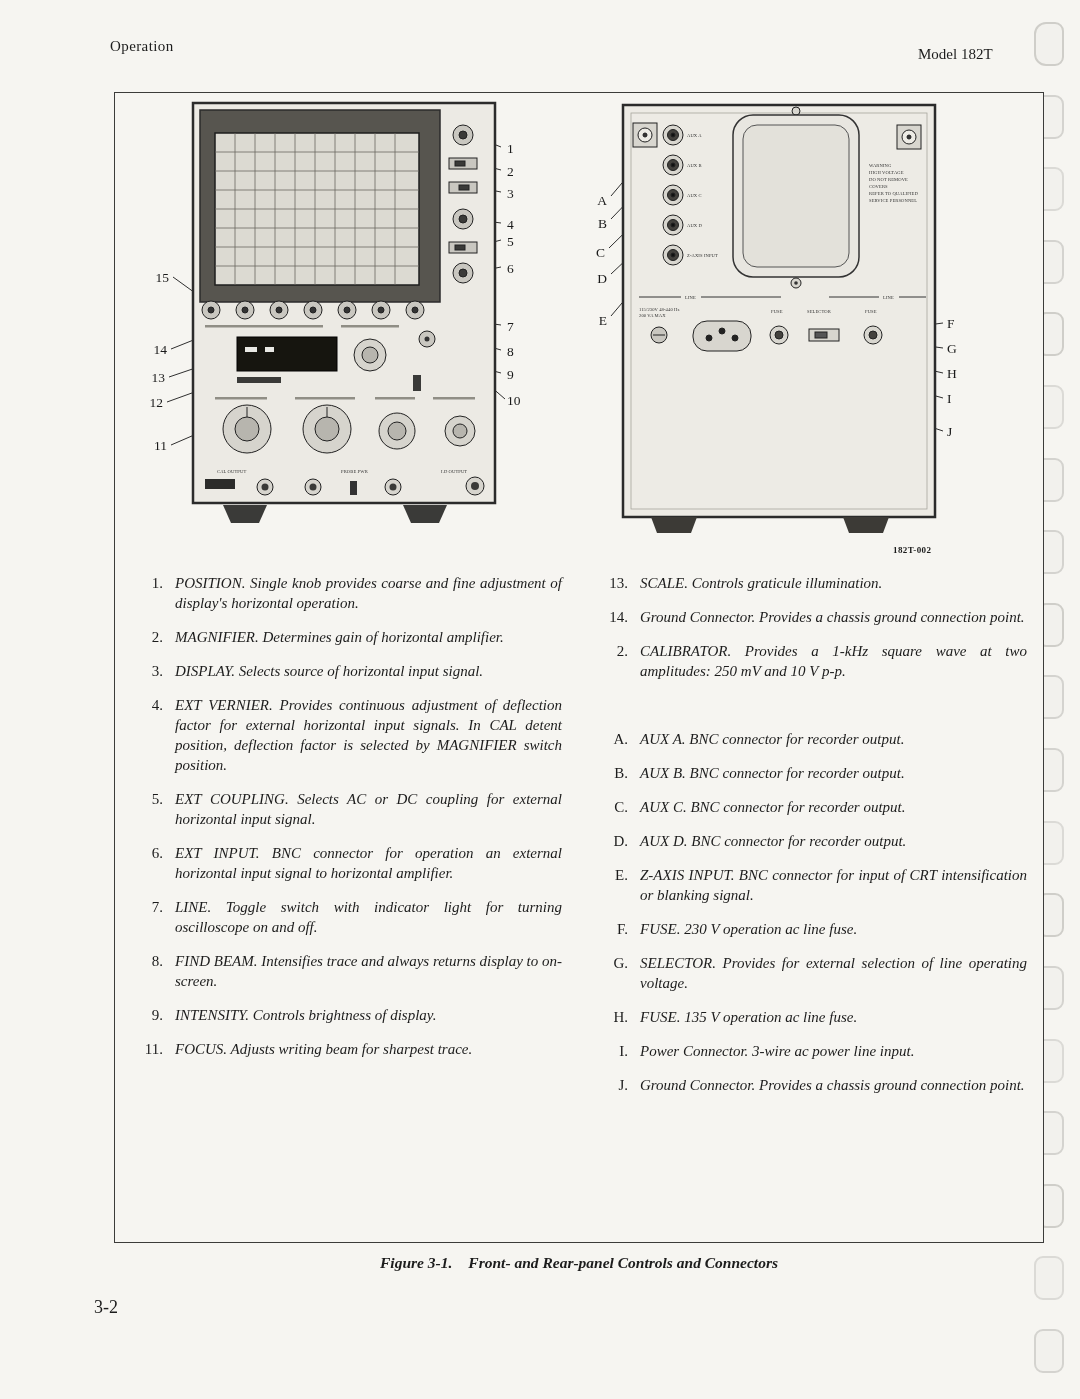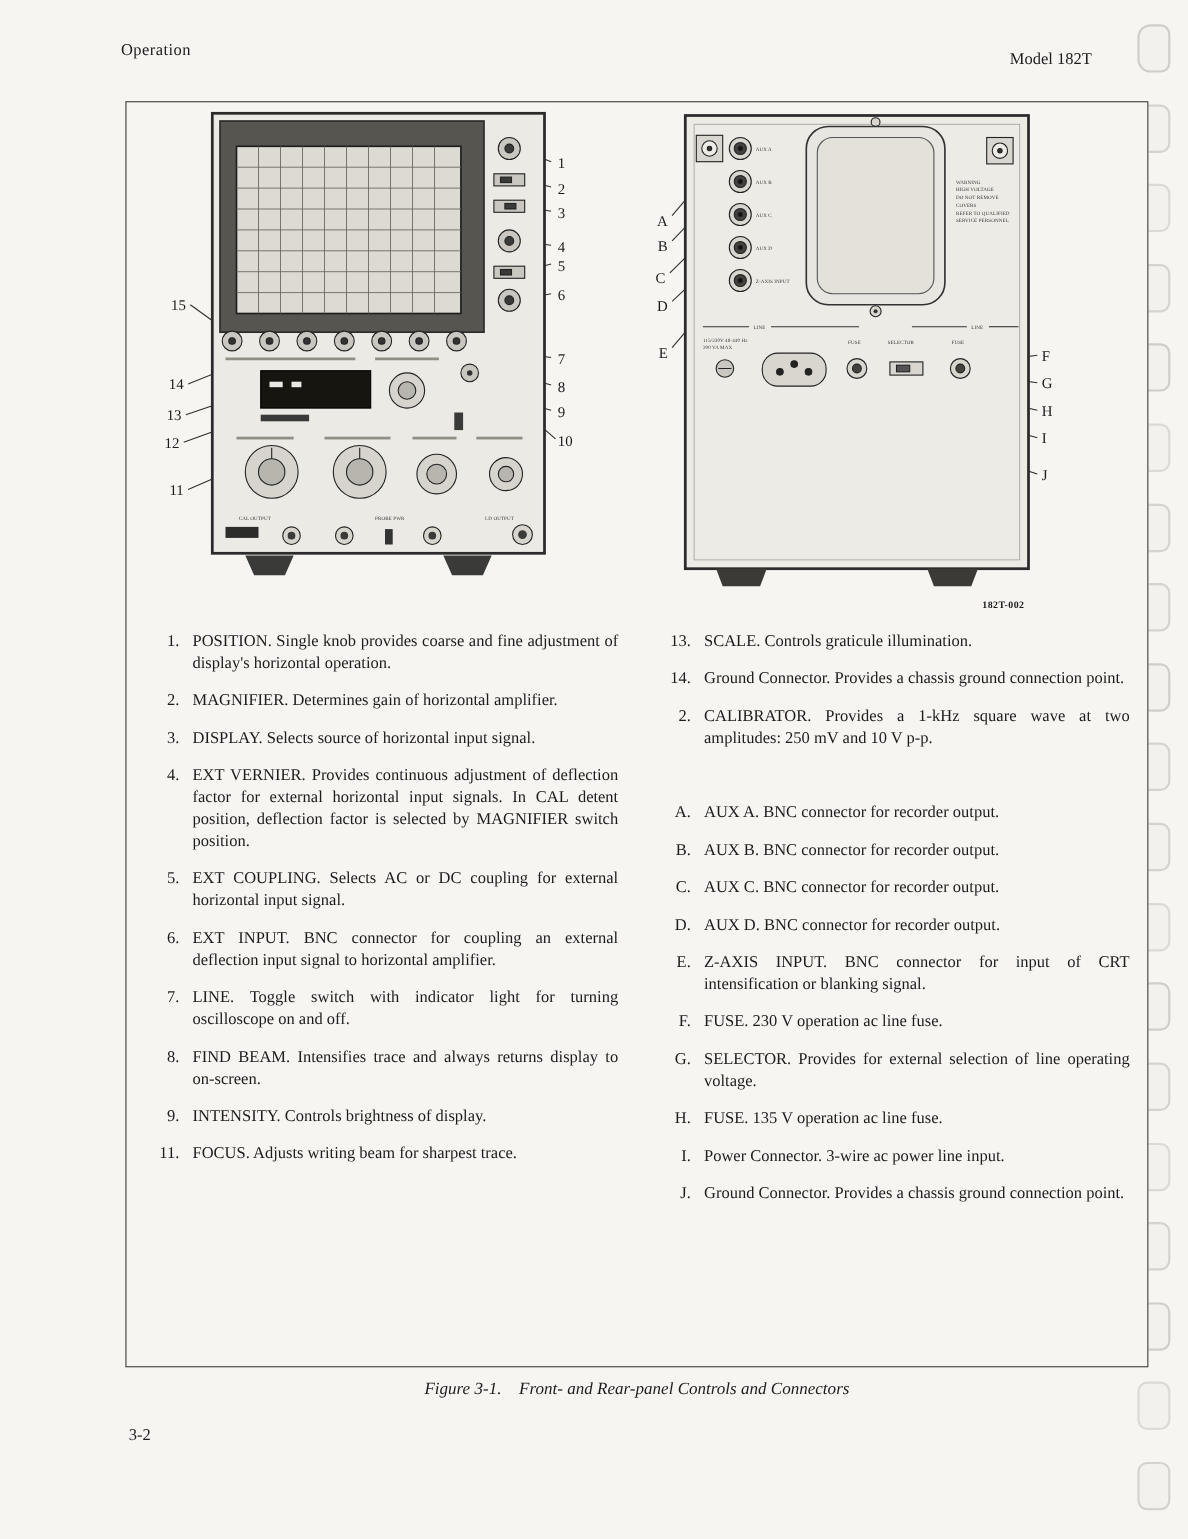--- a/index.html
+++ b/index.html
@@ -43,29 +43,29 @@
   .co   { font-size:13.5px; }
   .tiny { font-size:4.6px; fill:#333; letter-spacing:.1px; }
   .tid  { font-size:9px; font-weight:bold; letter-spacing:.4px; }
   .cl   { stroke:#2f2f2f; stroke-width:1; fill:none; }
 
   
   .columns { display:flex; margin-top:2px; padding:0 16px; gap:34px; font-size:15px; line-height:20px; }
   .col { flex:1; }
   .item { display:flex; margin-bottom:14px; }
   .item .num { flex:none; width:32px; text-align:right; }
-  .item .txt { flex:1; padding-left:12px; text-align:justify; }
+  .item .txt { flex:1; padding-left:12px; text-align:justify;font-style:italic; }
   .letter-list { margin-top:48px; }
 
   .caption {
     position:absolute; left:78px; top:1254px; width:930px; text-align:center;
-    font-size:15.5px; font-style:italic; font-weight:normal;
+    font-size:15.5px; font-style:italic; font-weight:bold;
   }
   .caption .cap-text { margin-left:16px; }
-  .page-number { position:absolute; left:81px; top:1297px; font-size:15px;text-align:center; }
+  .page-number { position:absolute; left:58px; top:1297px; font-size:18px;text-align:center; }
 </style>
 </head>
 <body>
 
 <div class="page">
 
   <div class="binder-marks">
     <div class="binder-mark"></div>
     <div class="binder-mark"></div>
     <div class="binder-mark"></div>
@@ -370,21 +370,21 @@
         <div class="item">
           <span class="num">4.</span>
           <span class="txt">EXT VERNIER. Provides continuous adjustment of deflection factor for external horizontal input signals. In CAL detent position, deflection factor is selected by MAGNIFIER switch position.</span>
         </div>
         <div class="item">
           <span class="num">5.</span>
           <span class="txt">EXT COUPLING. Selects AC or DC coupling for external horizontal input signal.</span>
         </div>
         <div class="item">
           <span class="num">6.</span>
-          <span class="txt">EXT INPUT. BNC connector for coupling an external deflection input signal to horizontal amplifier.</span>
+          <span class="txt">EXT INPUT. BNC connector for operation an external horizontal input signal to horizontal amplifier.</span>
         </div>
         <div class="item">
           <span class="num">7.</span>
           <span class="txt">LINE. Toggle switch with indicator light for turning oscilloscope on and off.</span>
         </div>
         <div class="item">
           <span class="num">8.</span>
           <span class="txt">FIND BEAM. Intensifies trace and always returns display to on-screen.</span>
         </div>
         <div class="item">

